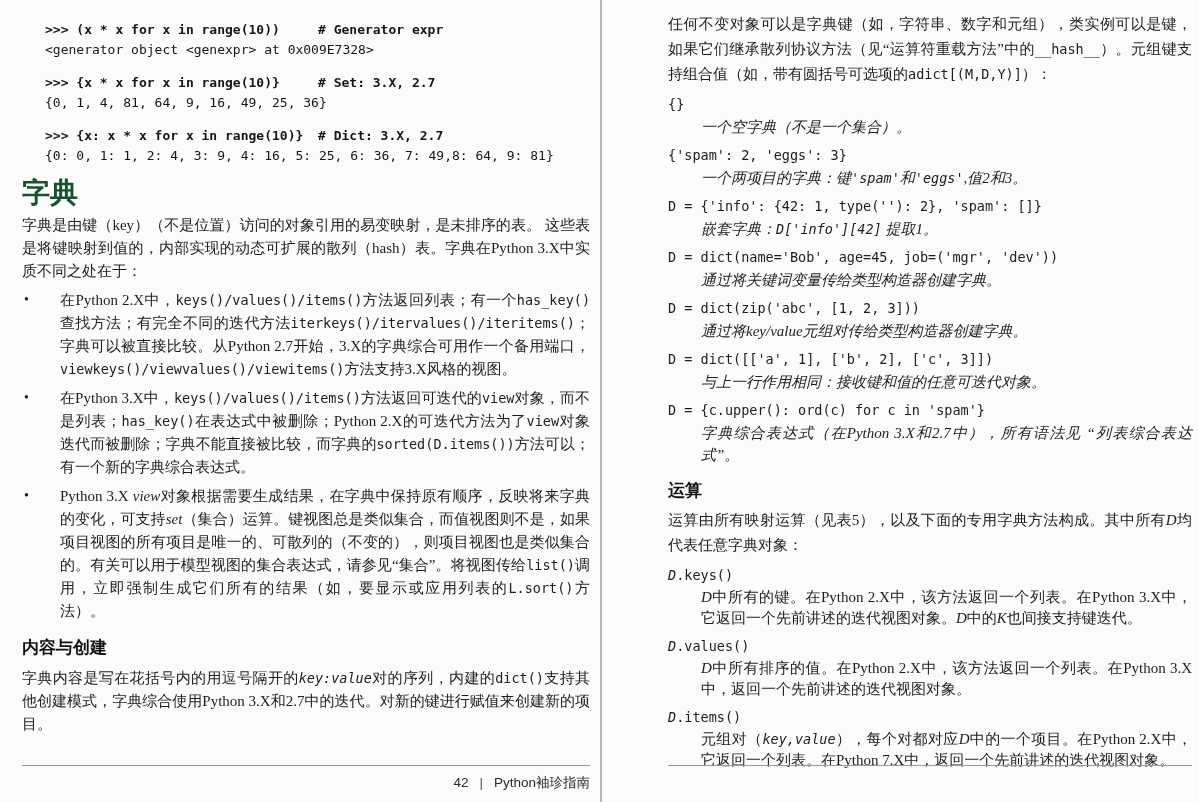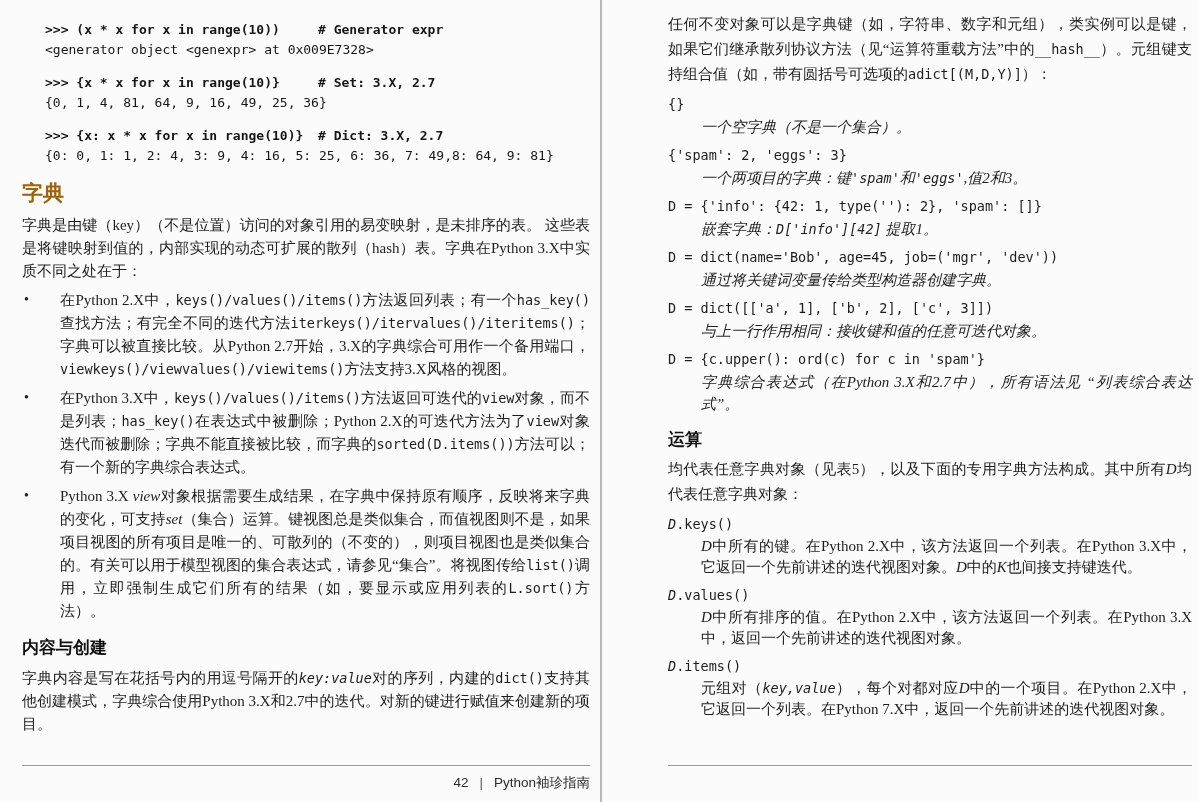--- a/index.html
+++ b/index.html
@@ -15,22 +15,22 @@
   .page-right { left:668px; width:524px; }
 
   
   .code-block { margin:20px 0 0 23px; font-family:"DejaVu Sans Mono", monospace; font-size:13px; color:#161616; }
   .code-group { margin-bottom:13px; }
   .code-line { position:relative; line-height:20px; white-space:pre; }
   .code-line.input .code { font-weight:bold; }
   .code-line .comment { position:absolute; left:273px; top:0; font-weight:bold; }
 
   h1.section-heading {
-    font-family:"Liberation Sans", sans-serif; font-size:21px; font-weight:bold;
-    margin:12px 0 0 0; line-height:27px; color:#a16207;
+    font-family:"Liberation Sans", sans-serif; font-size:28px; font-weight:bold;
+    margin:12px 0 0 0; line-height:27px; color:#14532d;
   }
   h2.sub-heading {
     font-family:"Liberation Sans", sans-serif; font-size:17px; font-weight:bold;
     margin:14px 0 0 0; line-height:22px; color:#111;
   }
   .para { font-size:15px; line-height:23px; text-align:justify; margin:8px 0 0 0; }
 
   .bullet-list { margin:2px 0 0 0; padding:0; list-style:none; }
   .bullet-item { position:relative; padding-left:38px; margin-top:6px; font-size:15px; line-height:23px; text-align:justify; }
   .bullet-marker { position:absolute; left:2px; top:-1px; font-size:14px; }
@@ -121,30 +121,34 @@
   </div>
   <div class="def-block">
     <div class="def-term"><span class="seg-c">D = {'info': {42: 1, type(''): 2}, 'spam': []}</span></div>
     <div class="def-desc"><span class="seg-t">嵌套字典：</span><span class="seg-c">D['info'][42]</span><span class="seg-t"> 提取1。</span></div>
   </div>
   <div class="def-block">
     <div class="def-term"><span class="seg-c">D = dict(name='Bob', age=45, job=('mgr', 'dev'))</span></div>
     <div class="def-desc"><span class="seg-t">通过将关键词变量传给类型构造器创建字典。</span></div>
   </div>
   <div class="def-block">
+    <div class="def-term"><span class="seg-c">D = dict(zip('abc', [1, 2, 3]))</span></div>
+    <div class="def-desc"><span class="seg-t">通过将key/value元组对传给类型构造器创建字典。</span></div>
+  </div>
+  <div class="def-block">
     <div class="def-term"><span class="seg-c">D = dict([['a', 1], ['b', 2], ['c', 3]])</span></div>
     <div class="def-desc"><span class="seg-t">与上一行作用相同：接收键和值的任意可迭代对象。</span></div>
   </div>
   <div class="def-block">
     <div class="def-term"><span class="seg-c">D = {c.upper(): ord(c) for c in 'spam'}</span></div>
     <div class="def-desc"><span class="seg-t">字典综合表达式（在Python 3.X和2.7中），所有语法见 “列表综合表达式”。</span></div>
   </div>
 
   <h2 class="sub-heading">运算</h2>
-  <div class="ops-intro"><span class="seg-t">均代表任意字典对象（见表5），以及下面的专用字典方法构成。其中所有</span><span class="seg-i">D</span><span class="seg-t">均代表任意字典对象：</span></div>
+  <div class="ops-intro"><span class="seg-t">运算由所有映射运算（见表5），以及下面的专用字典方法构成。其中所有</span><span class="seg-i">D</span><span class="seg-t">均代表任意字典对象：</span></div>
 
   <div class="method-block">
     <div class="def-term"><span class="seg-ci">D</span><span class="seg-c">.keys()</span></div>
     <div class="method-desc"><span class="seg-i">D</span><span class="seg-t">中所有的键。在Python 2.X中，该方法返回一个列表。在Python 3.X中，它返回一个先前讲述的迭代视图对象。</span><span class="seg-i">D</span><span class="seg-t">中的</span><span class="seg-i">K</span><span class="seg-t">也间接支持键迭代。</span></div>
   </div>
   <div class="method-block">
     <div class="def-term"><span class="seg-ci">D</span><span class="seg-c">.values()</span></div>
     <div class="method-desc"><span class="seg-i">D</span><span class="seg-t">中所有排序的值。在Python 2.X中，该方法返回一个列表。在Python 3.X中，返回一个先前讲述的迭代视图对象。</span></div>
   </div>
   <div class="method-block">

